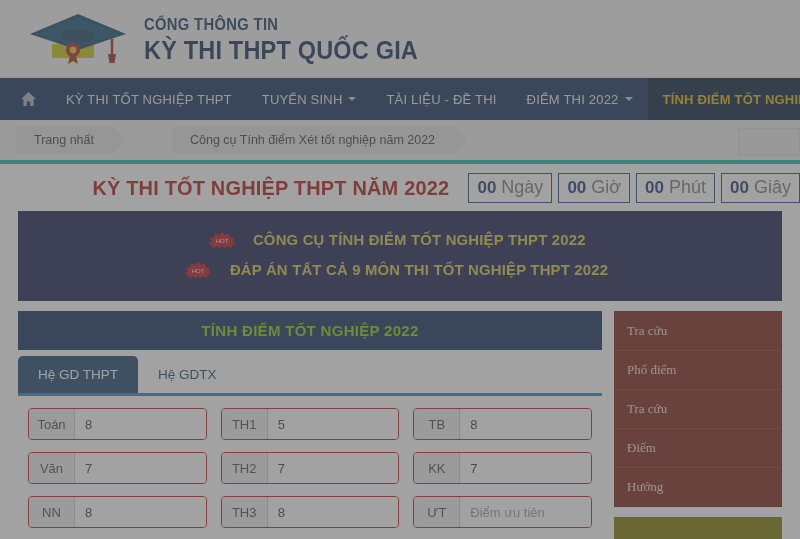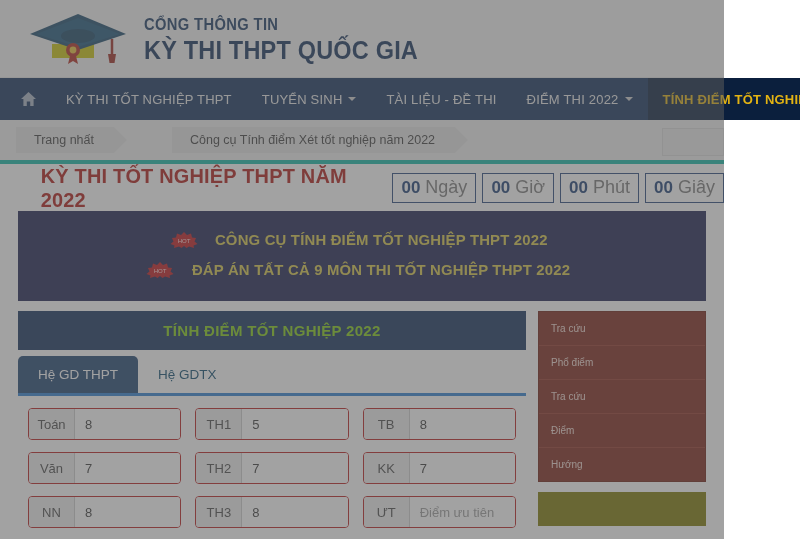--- a/index.html
+++ b/index.html
@@ -9,21 +9,21 @@
     width: 800px;
     height: 539px;
     overflow: hidden;
     font-family: "Liberation Sans", sans-serif;
     background: #ffffff;
   }
 
   
   #page {
     position: relative;
-    width: 724px;
+    width: 800px;
     height: 539px;
     background: #ffffff;
   }
   #scrim {
     position: absolute;
     inset: 0;
     background: rgba(90,90,90,0.56);
     z-index: 50;
     pointer-events: none;
   }
@@ -277,26 +277,27 @@
     width: 168px;
     flex: 0 0 168px;
     margin-left: 2px;
   }
   .side-menu {
     background: #7e2519;
     border: 1px solid #6d1f14;
   }
   .side-item {
     padding: 11px 12px;
-    font-size: 10px;
+    font-size: 13px;
     color: #f0d9d2;
     border-bottom: 1px solid #95382b;
     white-space: nowrap;
     overflow: hidden;
     cursor: pointer;
+    font-family: Liberation Serif, serif;
   }
   .side-item:last-child { border-bottom: 0; }
   .side-promo {
     margin-top: 10px;
     height: 34px;
     background: #7d7a06;
   }
 </style>
 </head>
 <body>

